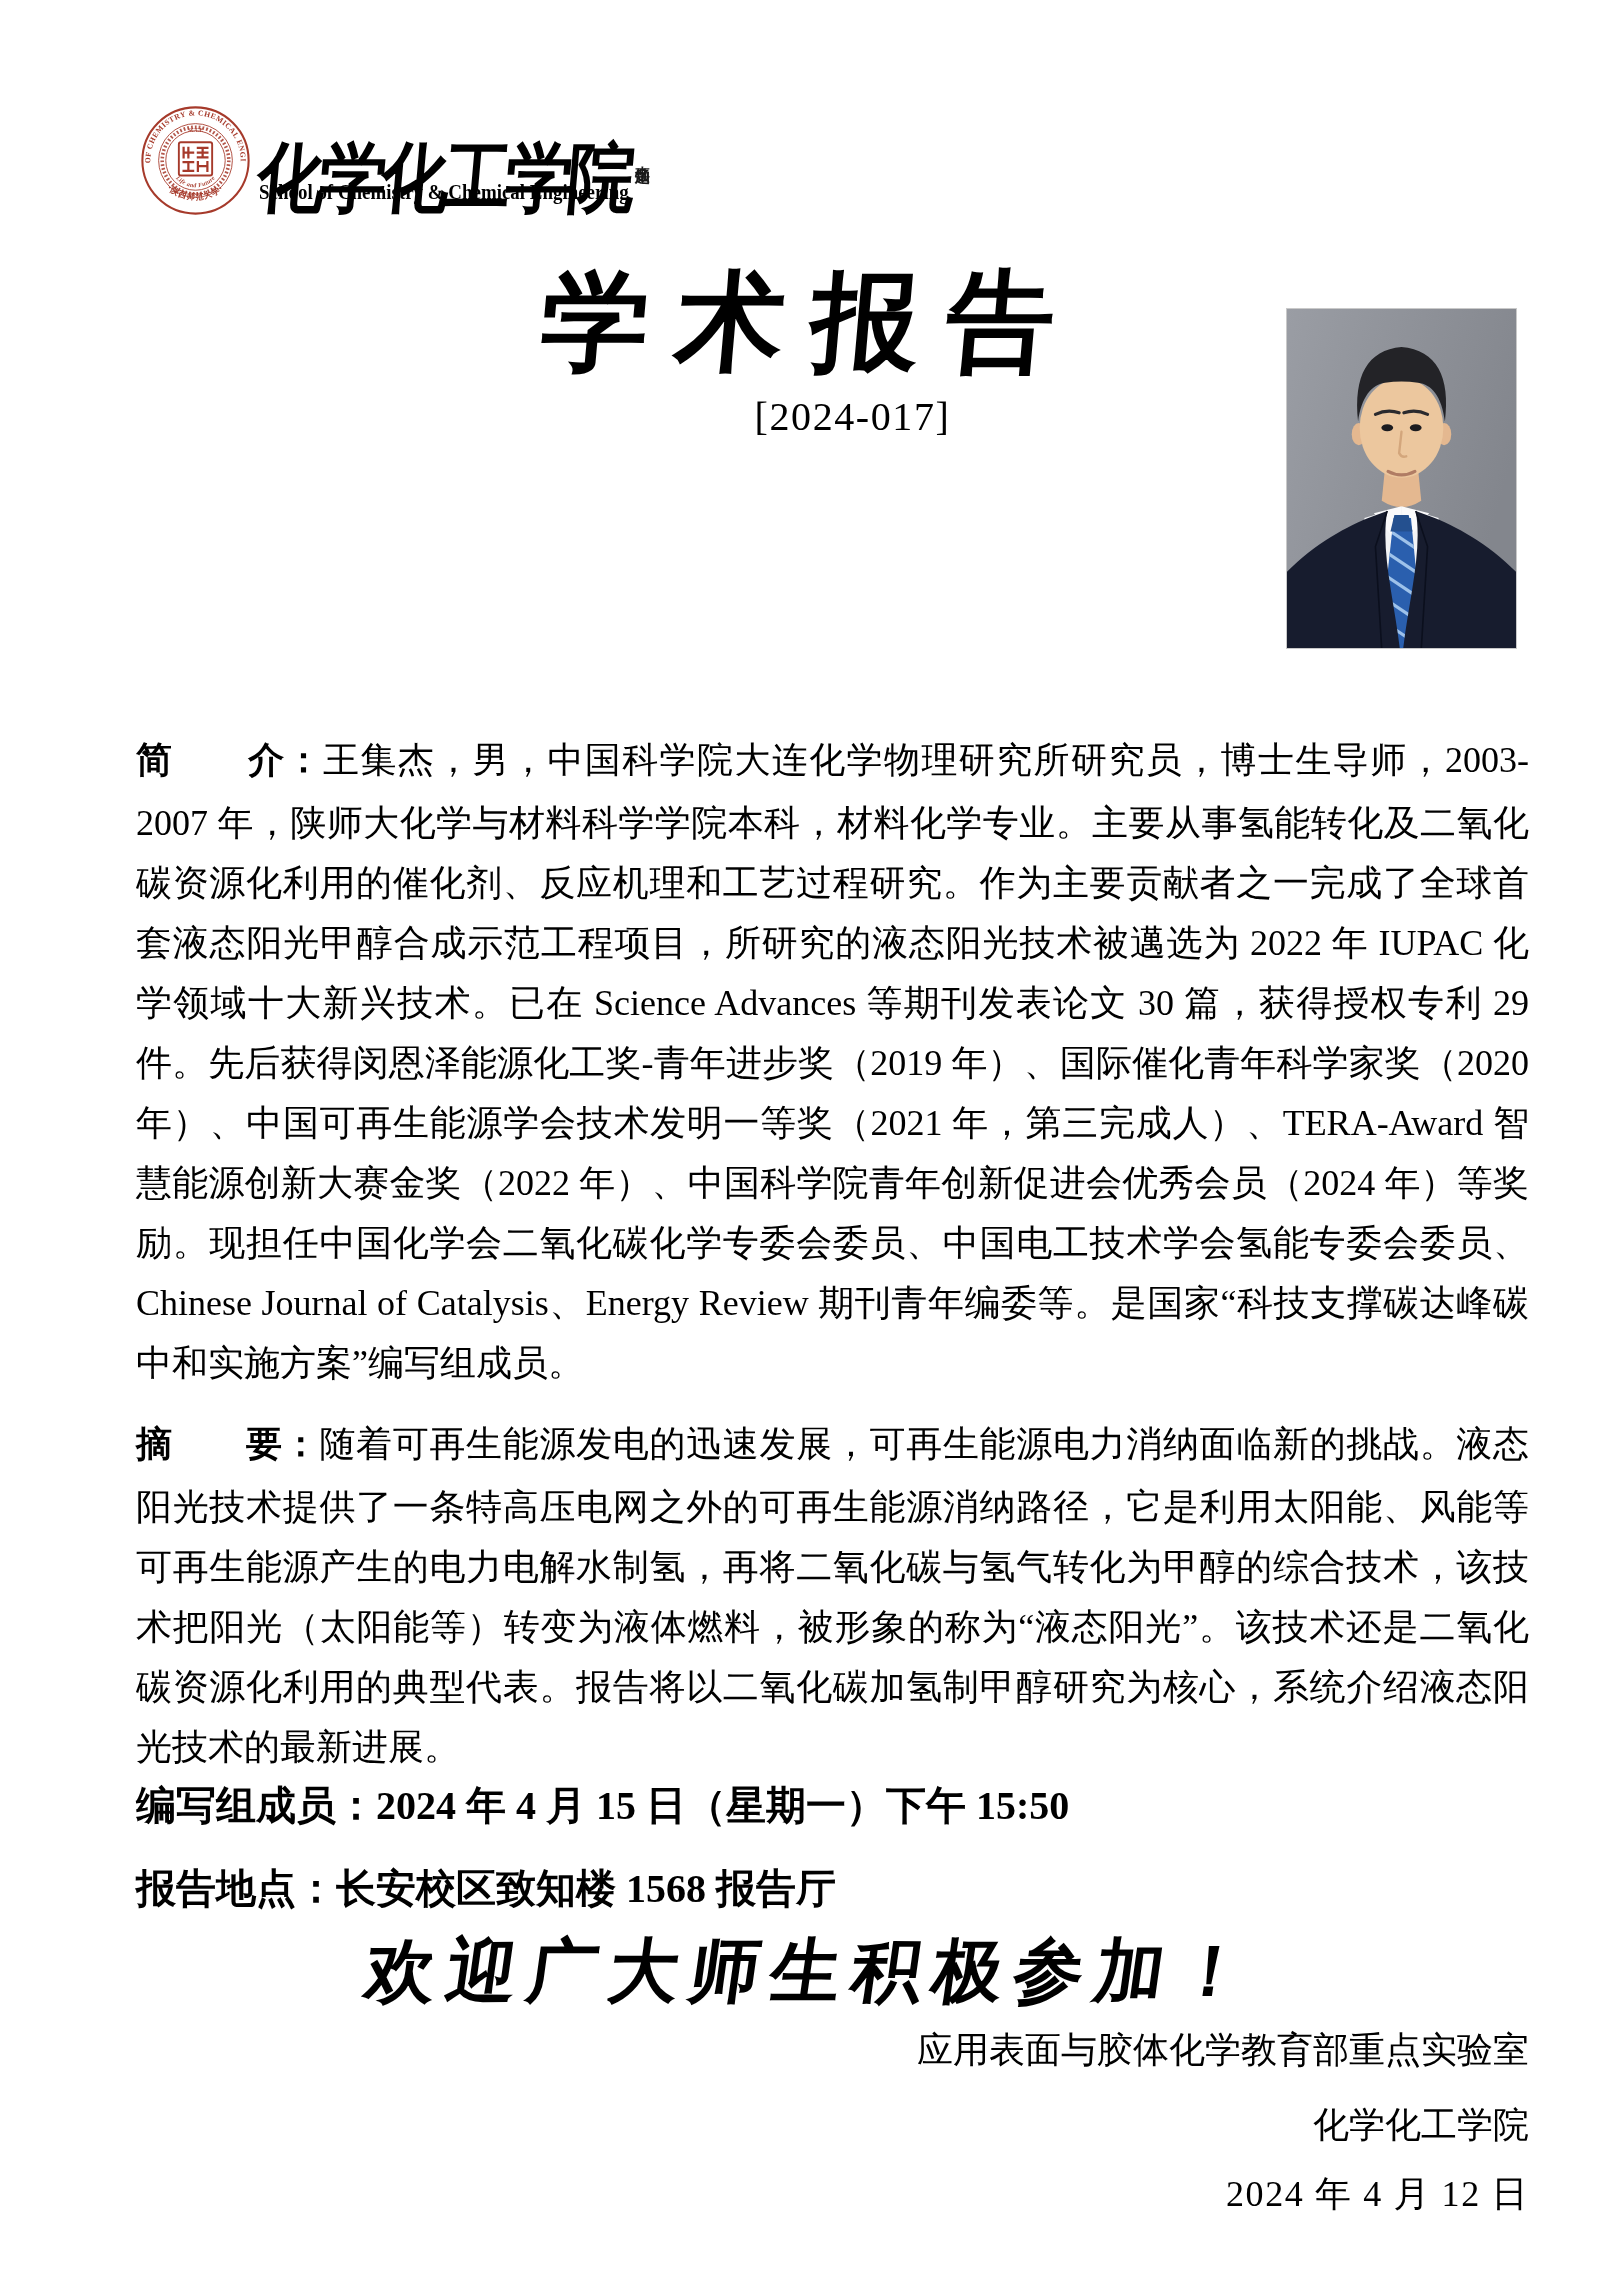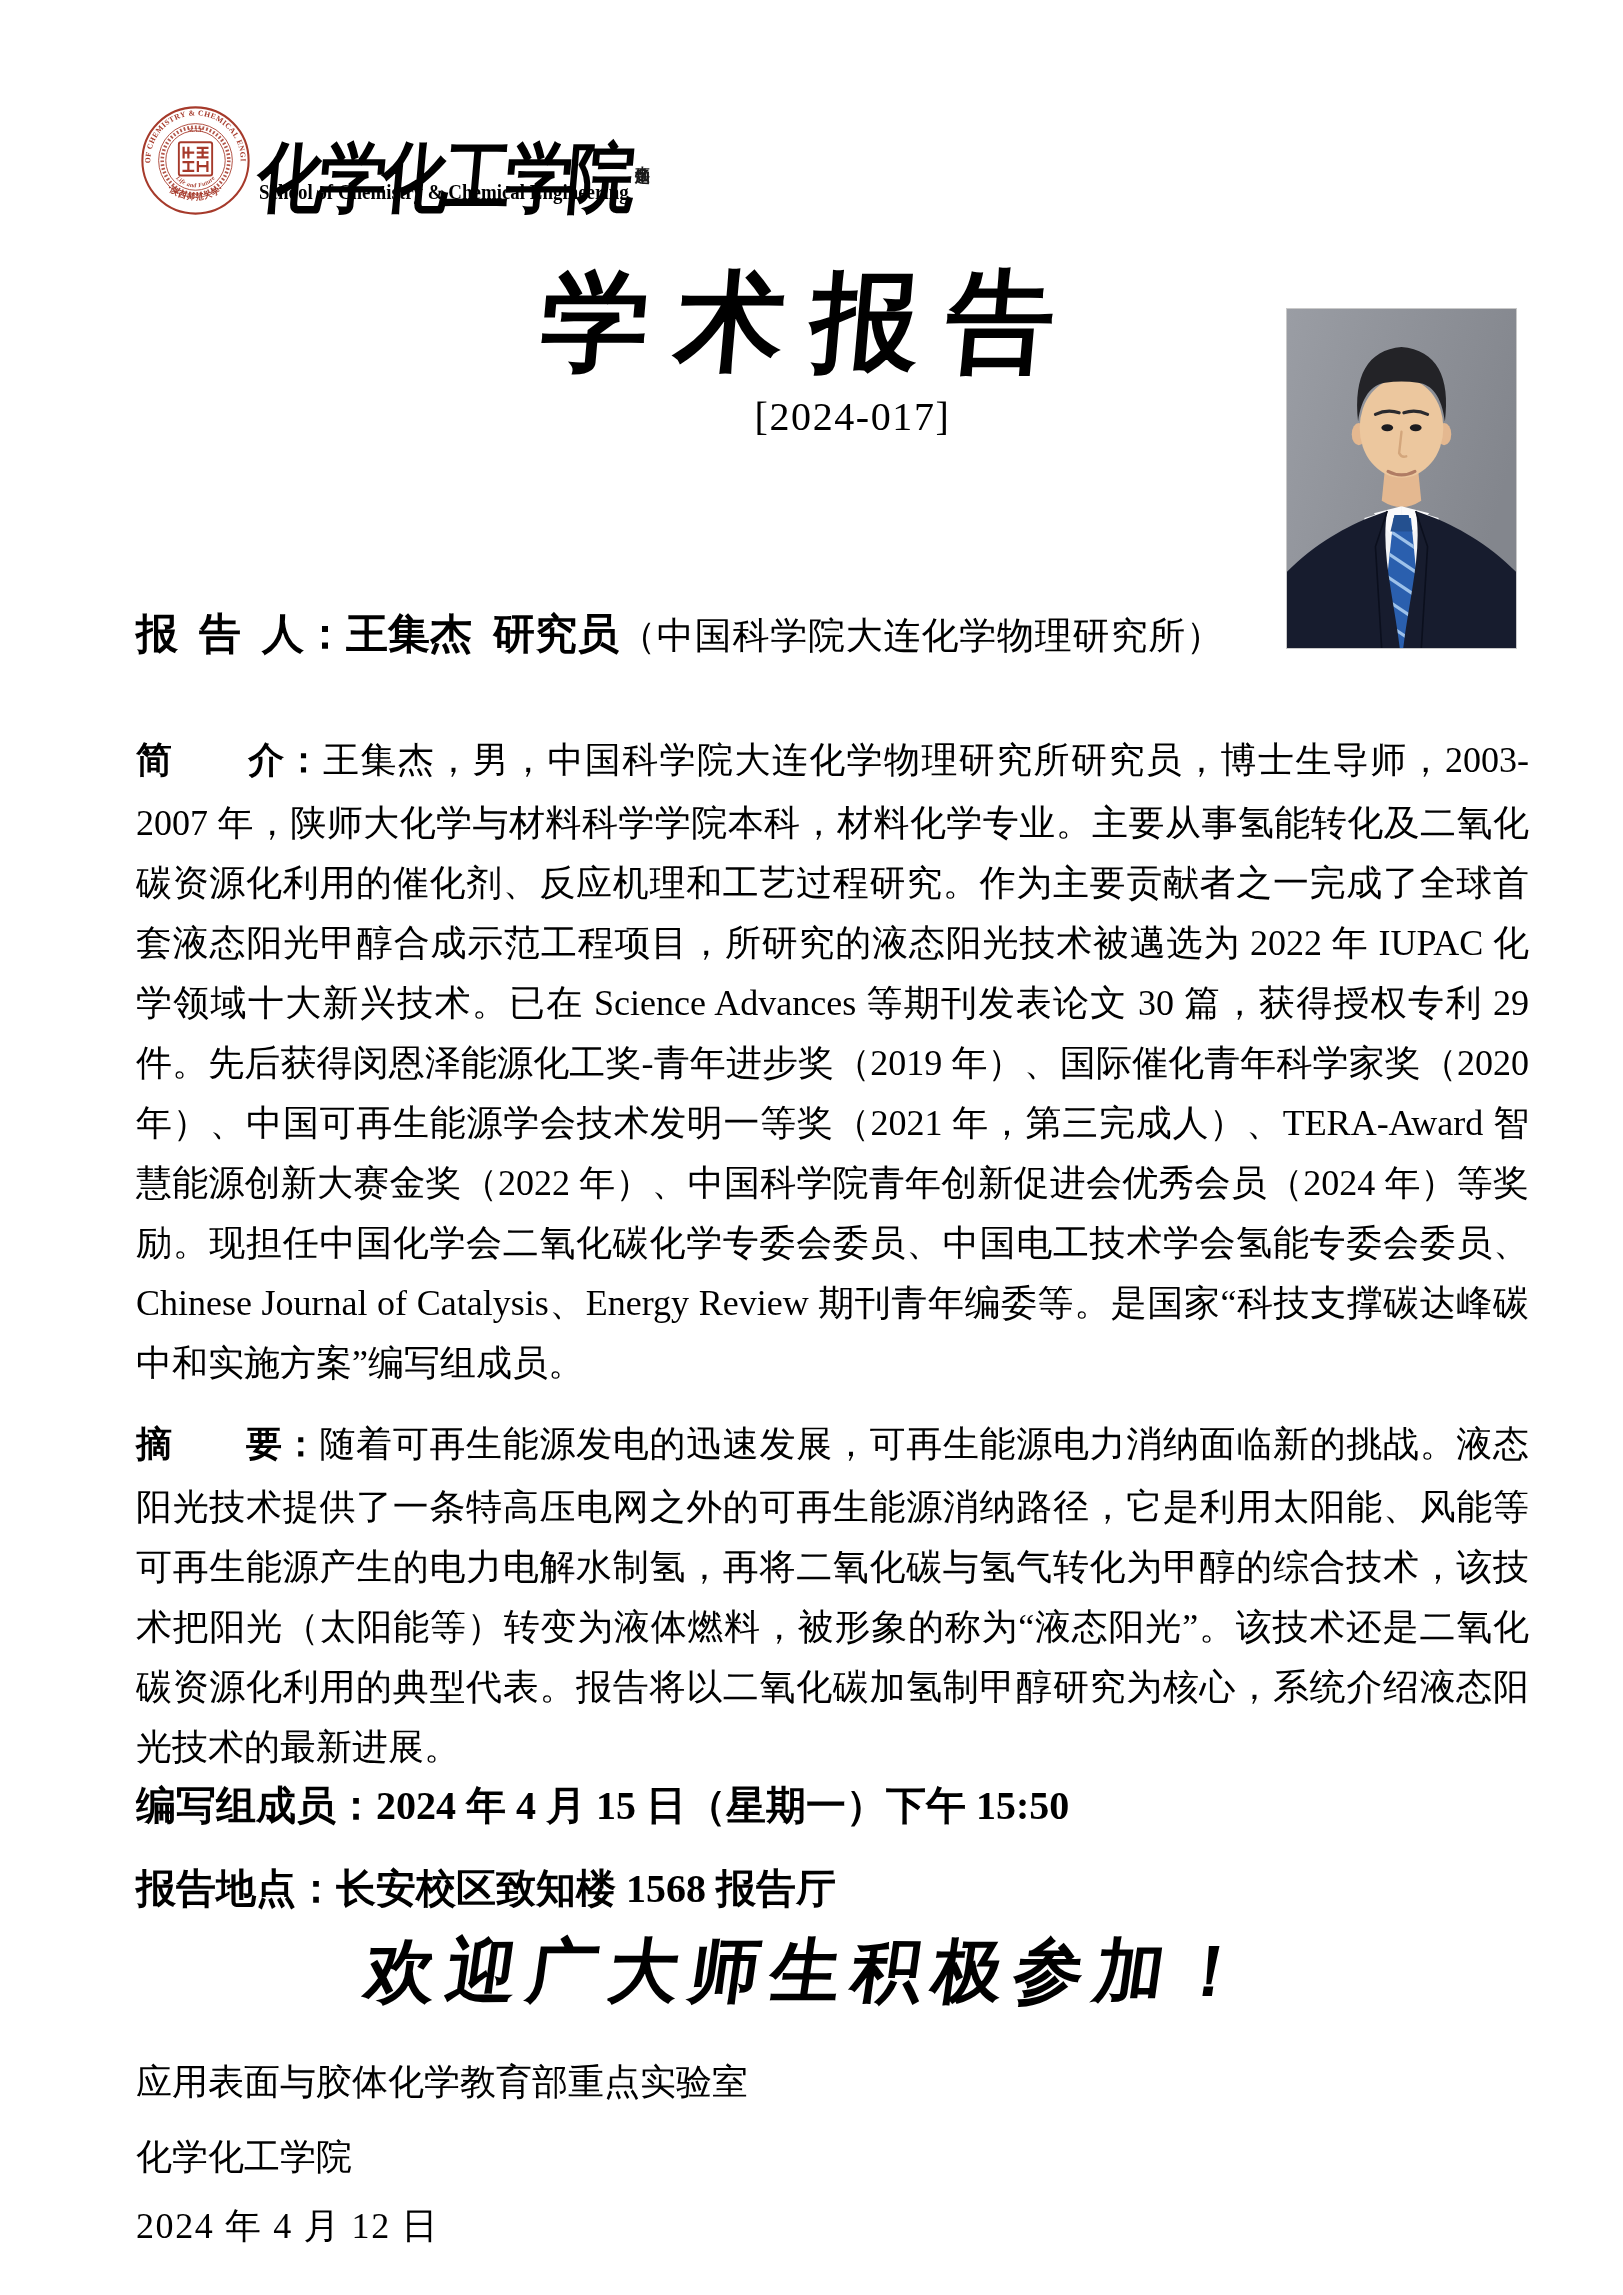--- a/index.html
+++ b/index.html
@@ -76,21 +76,21 @@
     position:absolute; left:136px; top:1861px;
     font-size:40px; font-weight:700; white-space:nowrap;
   }
   .welcome {
     position:absolute; left:0; right:0; top:1925px;
     text-align:center;
     font-size:70px; font-weight:900; letter-spacing:11px;
     transform:skewX(-8deg);
     white-space:nowrap;
   }
-  .footer-line { position:absolute; left:136px; width:1393px; font-size:36px; white-space:nowrap;margin-top:32px; }
+  .footer-line { position:absolute; left:136px; width:1393px; text-align:right; font-size:36px; white-space:nowrap; }
   .footer-lab    { top:2026px; }
   .footer-school { top:2101px; }
   .footer-date   { top:2170px; letter-spacing:1.6px; }
 </style>
 </head>
 <body>
 
 <div class="page">
 
   <svg class="seal-svg" viewBox="0 0 140 140" aria-hidden="true">
@@ -183,23 +183,20 @@
       <ellipse cx="127" cy="150" rx="7.5" ry="4.5" fill="#1C1C20"></ellipse>
       <ellipse cx="163" cy="150" rx="7.5" ry="4.5" fill="#1C1C20"></ellipse>
 
       <path d="M145,155 L142,182 q 3,6 9,4" stroke="#D3A67C" stroke-width="3" fill="none" stroke-linecap="round"></path>
 
       <path d="M128,205 q 17,9 34,0" stroke="#B07C64" stroke-width="4" fill="none" stroke-linecap="round"></path>
     </svg>
   </div>
 
 
-  <div class="line-speaker">
-    <span>报 告 人：</span><span>王集杰 研究员</span><span class="affil">（中国科学院大连化学物理研究所）</span>
-  </div>
 
   <p class="para para-bio">
     <span class="lbl">简　　介：</span><span>王集杰，男，中国科学院大连化学物理研究所研究员，博士生导师，2003-2007 年，陕师大化学与材料科学学院本科，材料化学专业。主要从事氢能转化及二氧化碳资源化利用的催化剂、反应机理和工艺过程研究。作为主要贡献者之一完成了全球首套液态阳光甲醇合成示范工程项目，所研究的液态阳光技术被邁选为 2022 年 IUPAC 化学领域十大新兴技术。已在 Science Advances 等期刊发表论文 30 篇，获得授权专利 29 件。先后获得闵恩泽能源化工奖-青年进步奖（2019 年）、国际催化青年科学家奖（2020 年）、中国可再生能源学会技术发明一等奖（2021 年，第三完成人）、TERA-Award 智慧能源创新大赛金奖（2022 年）、中国科学院青年创新促进会优秀会员（2024 年）等奖励。现担任中国化学会二氧化碳化学专委会委员、中国电工技术学会氢能专委会委员、Chinese Journal of Catalysis、Energy Review 期刊青年编委等。是国家“科技支撑碳达峰碳中和实施方案”编写组成员。</span>
   </p>
 
   <p class="para para-abstract">
     <span class="lbl">摘　　要：</span><span>随着可再生能源发电的迅速发展，可再生能源电力消纳面临新的挑战。液态阳光技术提供了一条特高压电网之外的可再生能源消纳路径，它是利用太阳能、风能等可再生能源产生的电力电解水制氢，再将二氧化碳与氢气转化为甲醇的综合技术，该技术把阳光（太阳能等）转变为液体燃料，被形象的称为“液态阳光”。该技术还是二氧化碳资源化利用的典型代表。报告将以二氧化碳加氢制甲醇研究为核心，系统介绍液态阳光技术的最新进展。</span>
   </p>
 
   <div class="line-time">

